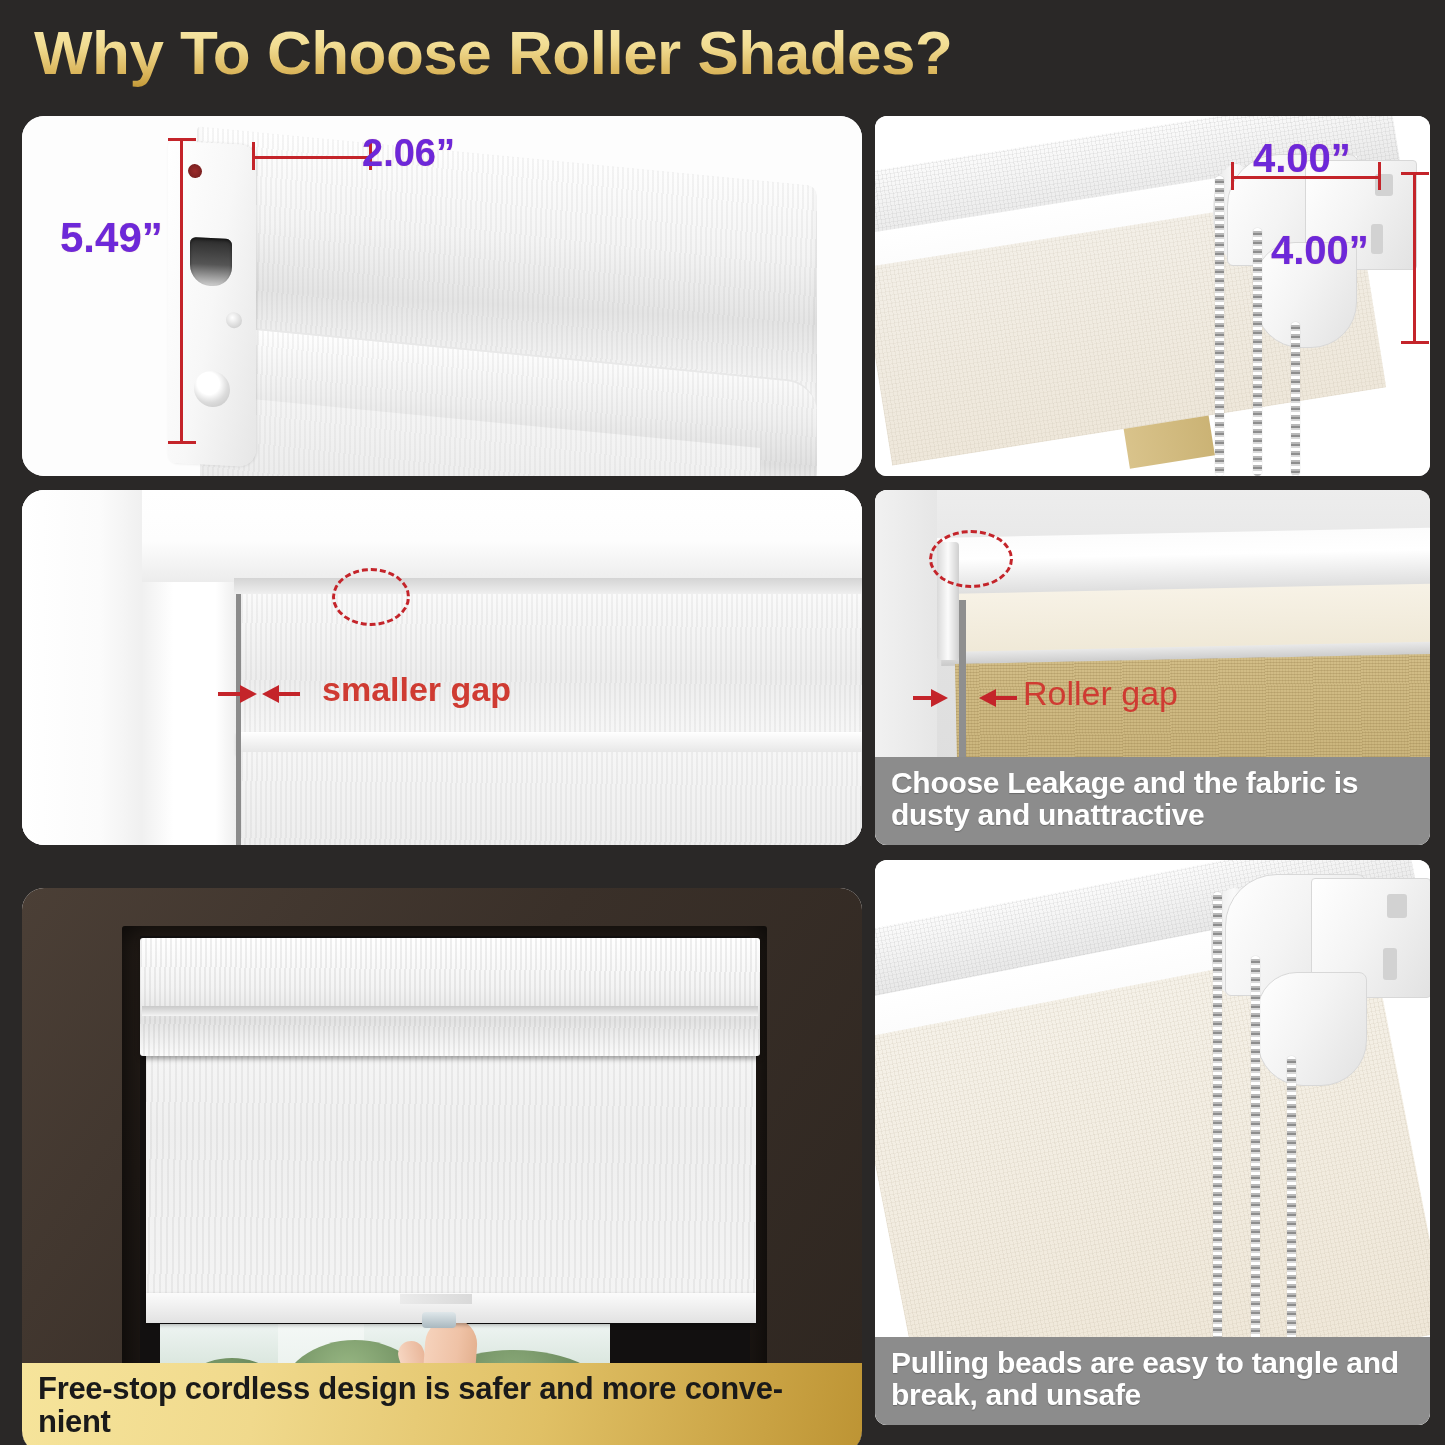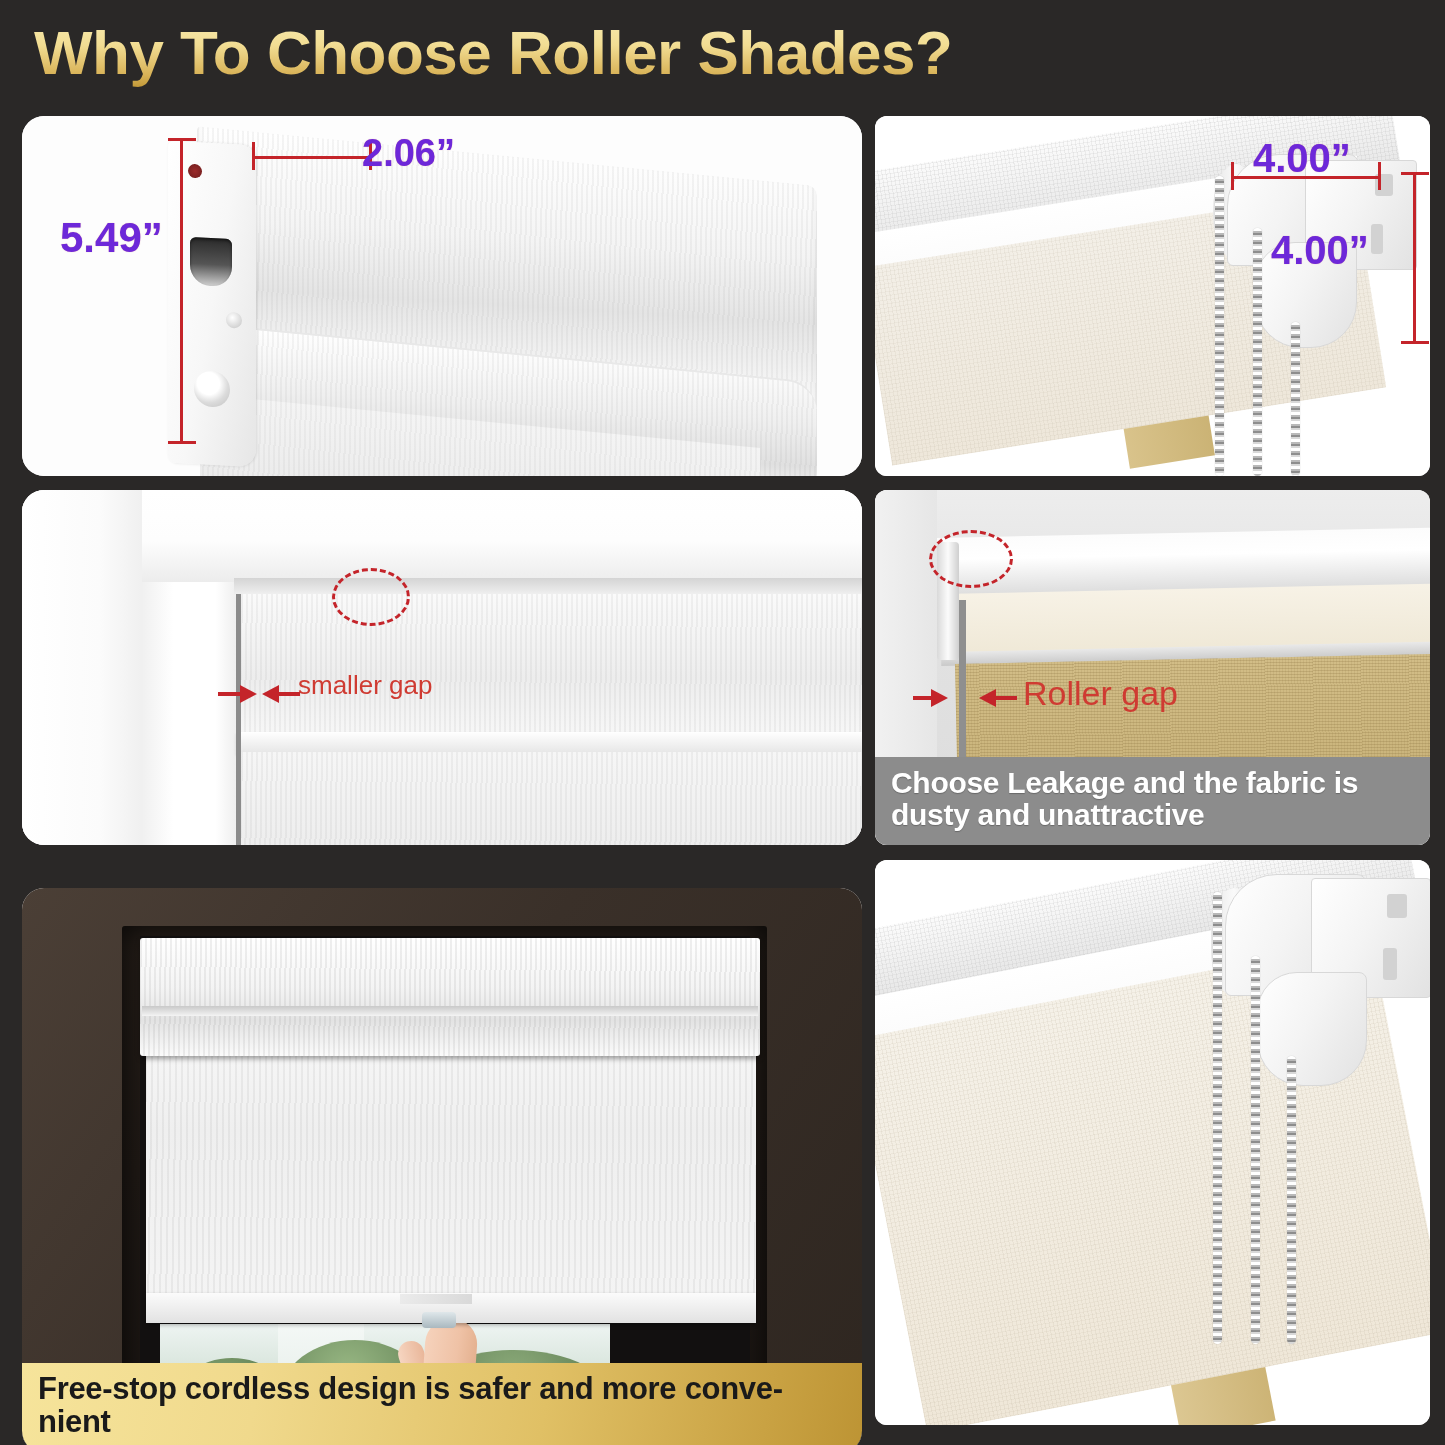--- a/index.html
+++ b/index.html
@@ -418,21 +418,21 @@
     <div class="shade-body1"></div>
     <div class="shade-rail"></div>
     <div class="shade-body2"></div>
     <div class="gapline" style="left:214px;top:104px;width:5px;height:278px;"></div>
     <div class="dashcircle" style="left:310px;top:78px;width:72px;height:52px;"></div>
 
     <div class="arrow-tail" style="left:196px;top:202px;width:26px;"></div>
     <div class="arrow-r" style="left:218px;top:195px;"></div>
     <div class="arrow-l" style="left:240px;top:195px;"></div>
     <div class="arrow-tail" style="left:256px;top:202px;width:22px;"></div>
-    <div class="annot" style="left:276px;top:180px;font-size:26px;">smaller gap</div>
+    <div class="annot" style="left:300px;top:180px;font-size:34px;font-weight:bold;">smaller gap</div>
   </div>
 </div>
 
 <div class="panel right p4">
   <div class="photo">
     <div class="bg"></div>
     <div class="wall-l"></div>
     <div class="p4-head"></div>
     <div class="p4-cream"></div>
     <div class="p4-rail"></div>
@@ -484,13 +484,14 @@
     <div class="bracket bracket-main" style="left:350px;top:14px;width:140px;height:120px;"></div>
     <div class="bracket bracket-plate" style="left:436px;top:18px;width:118px;height:118px;"></div>
     <div class="bracket bracket-lower" style="left:382px;top:112px;width:108px;height:112px;"></div>
     <div class="slot-sm" style="left:512px;top:34px;width:20px;height:24px;"></div>
     <div class="slot-sm" style="left:508px;top:88px;width:14px;height:32px;"></div>
 
     <div class="beadchain" style="left:338px;top:32px;height:452px;"></div>
     <div class="beadchain" style="left:376px;top:96px;height:388px;"></div>
     <div class="beadchain" style="left:412px;top:196px;height:288px;"></div>
   </div>
+  <div class="caption gray cap-r">Pulling beads are easy to tangle and break, and unsafe</div>
 </div>
 
 </body></html>

